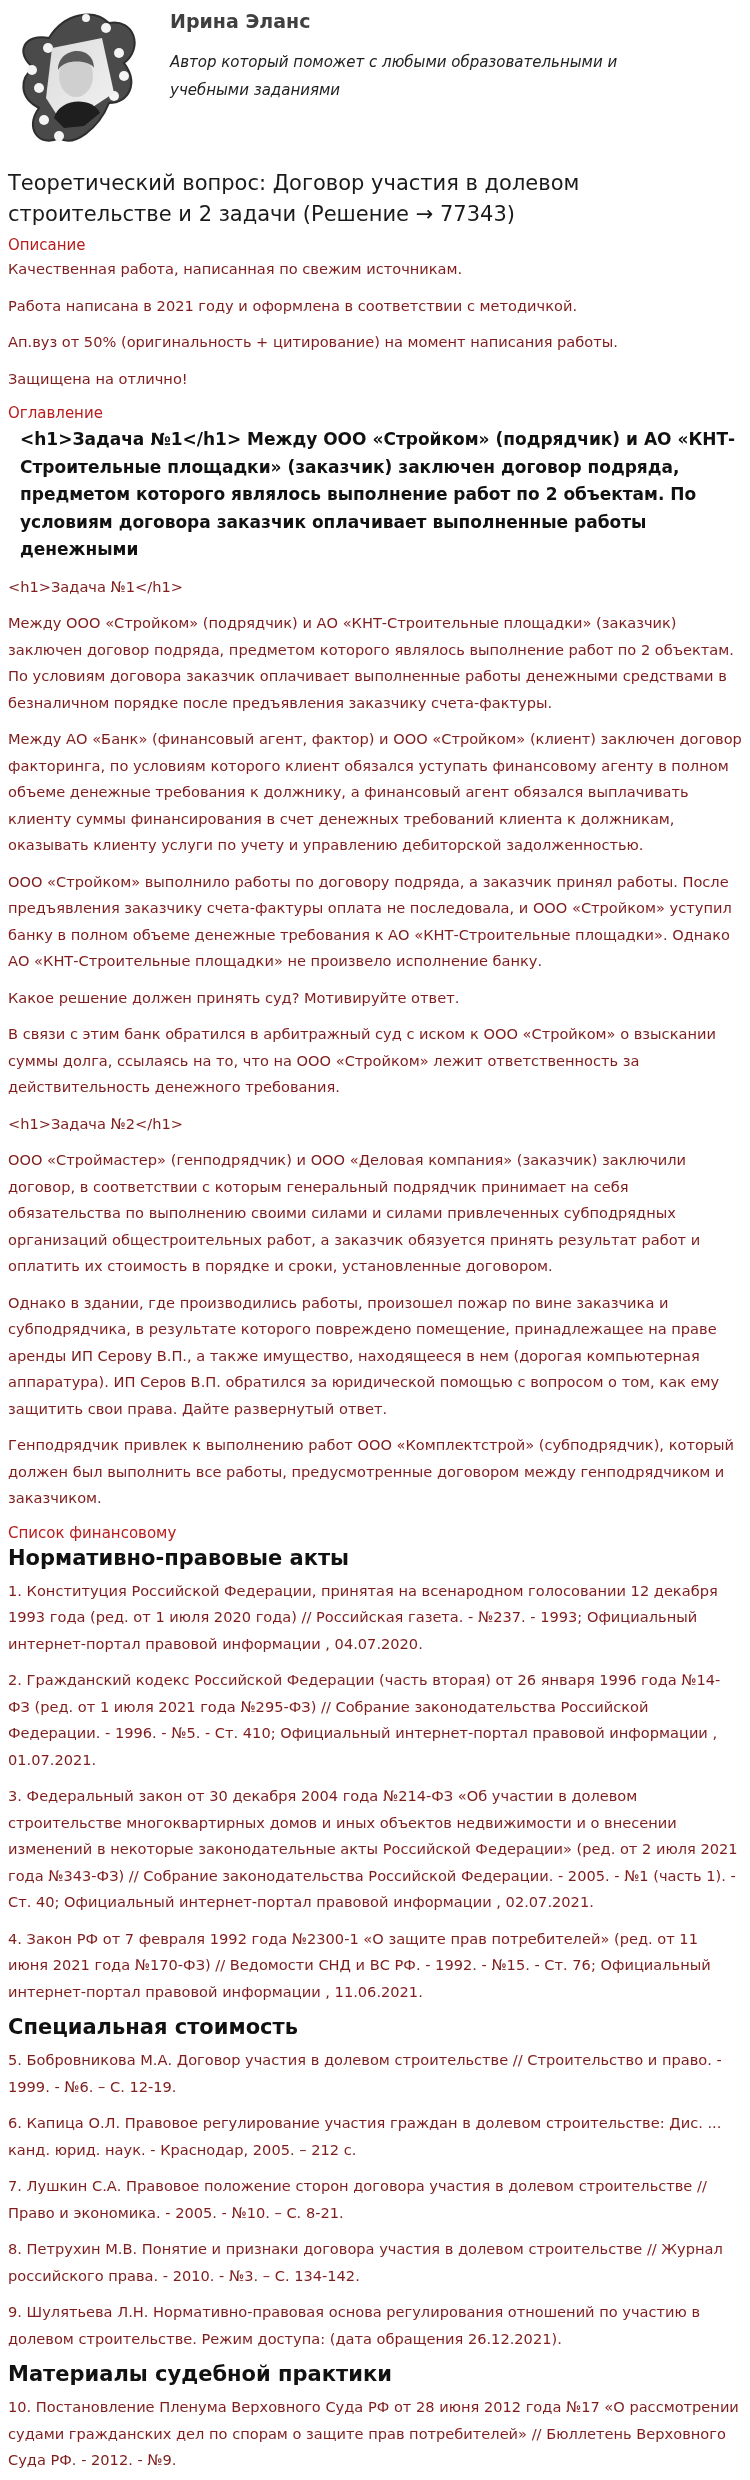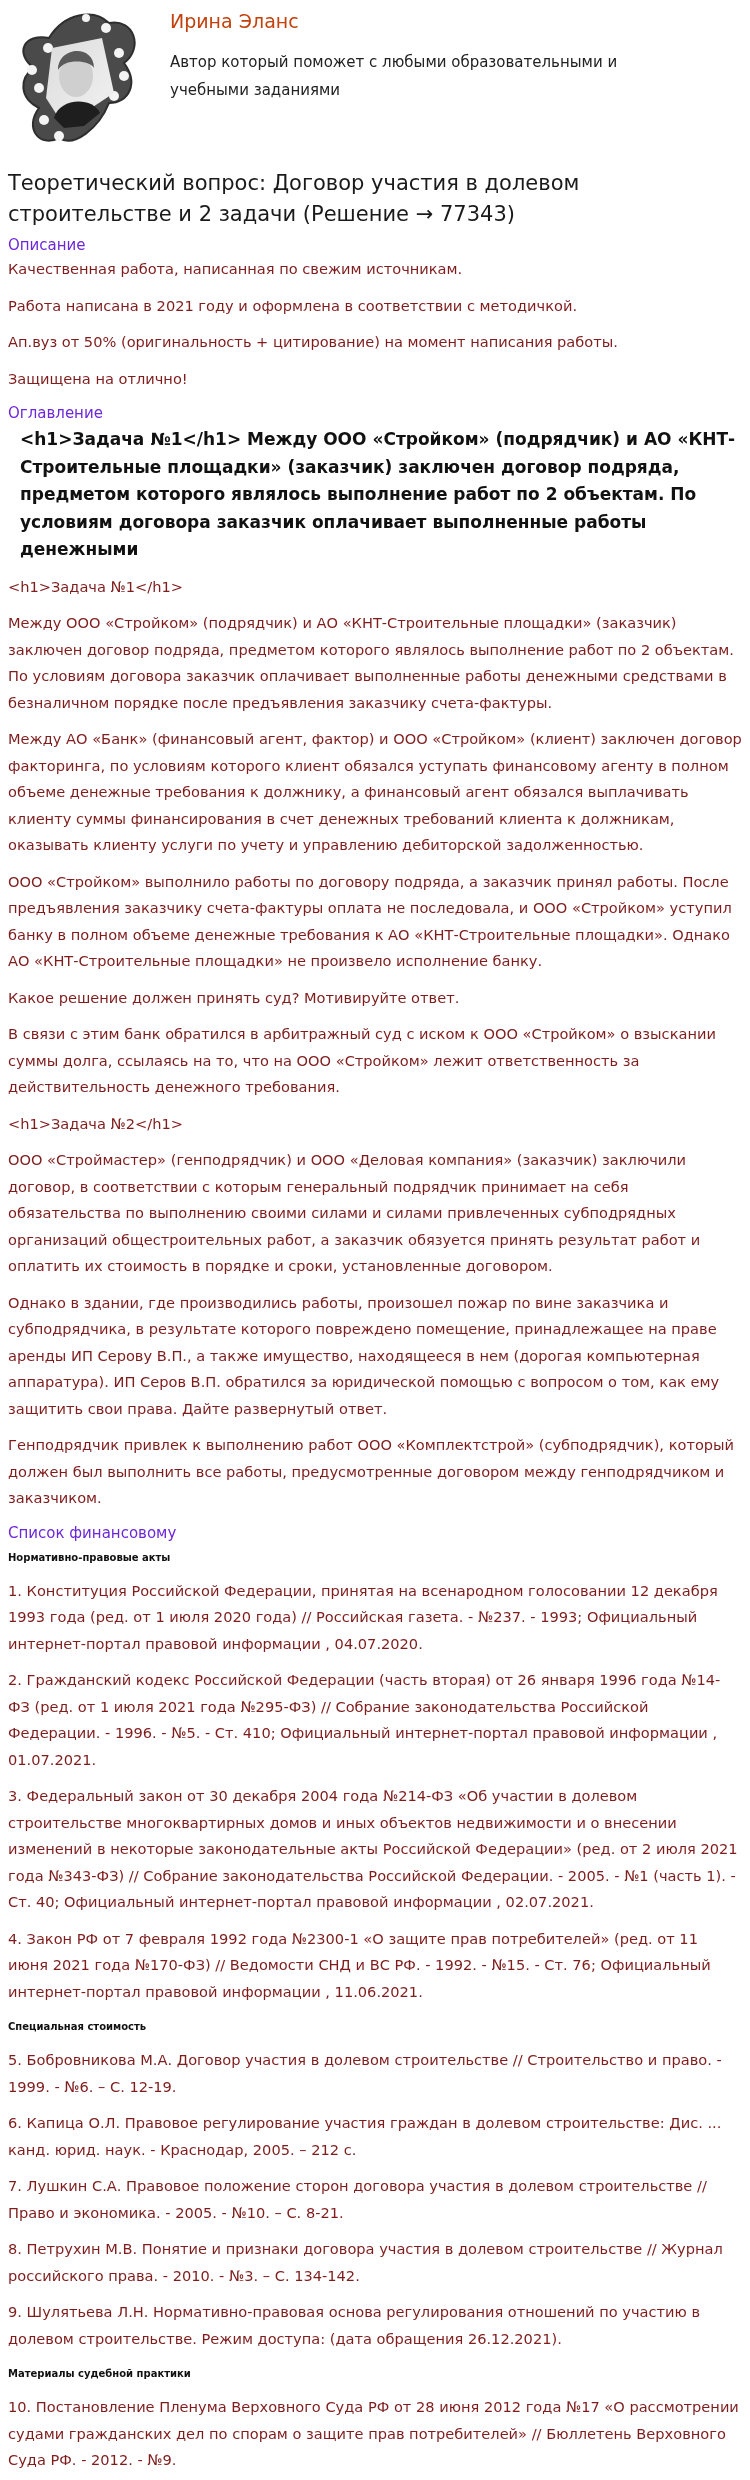--- a/index.html
+++ b/index.html
@@ -12,42 +12,42 @@
     }
     .page { padding: 0 8px 0 8px; position: relative; }
 
     
     .author { position: relative; height: 165px; }
     .avatar {
       position: absolute; left: 6px; top: 8px; width: 128px; height: 150px;
     }
     .author-name {
       position: absolute; left: 162px; top: 10px;
-      font-weight: normal; font-size: 19px; color: #c2410c;
+      font-weight: bold; font-size: 19px; color: #404040;
     }
     .author-desc {
       position: absolute; left: 162px; top: 48px; width: 520px;
-      font-size: 15px; line-height: 28px; color: #222;
+      font-size: 15px; line-height: 28px; color: #222; font-style: italic;
     }
 
     .title {
       font-size: 21px; line-height: 31px; color: #1a1a1a;
       margin: 3px 0 4px 0; width: 600px;
     }
-    .label { font-size: 15px; line-height: 22px; color: #6d28d9; margin: 0; }
+    .label { font-size: 15px; line-height: 22px; color: #b91c1c; margin: 0; }
     p.para {
       font-size: 14.6px; line-height: 26.5px; margin: 0 0 10px 0; color: #7f1d1d;
     }
     .desc-block p.para { margin-bottom: 10px; }
     .toc-bold {
       font-weight: bold; font-size: 17px; line-height: 27.5px; color: #111;
       margin: 2px 0 10px 12px;
     }
     .section-bold {
-      font-weight: bold; font-size: 10px; line-height: 24px; color: #111;
+      font-weight: bold; font-size: 21px; line-height: 24px; color: #111;
       margin: 2px 0 8px 0;
     }
   </style>
 </head>
 <body>
 
 <div class="page">
 
   <div class="author">
     <div class="avatar">

